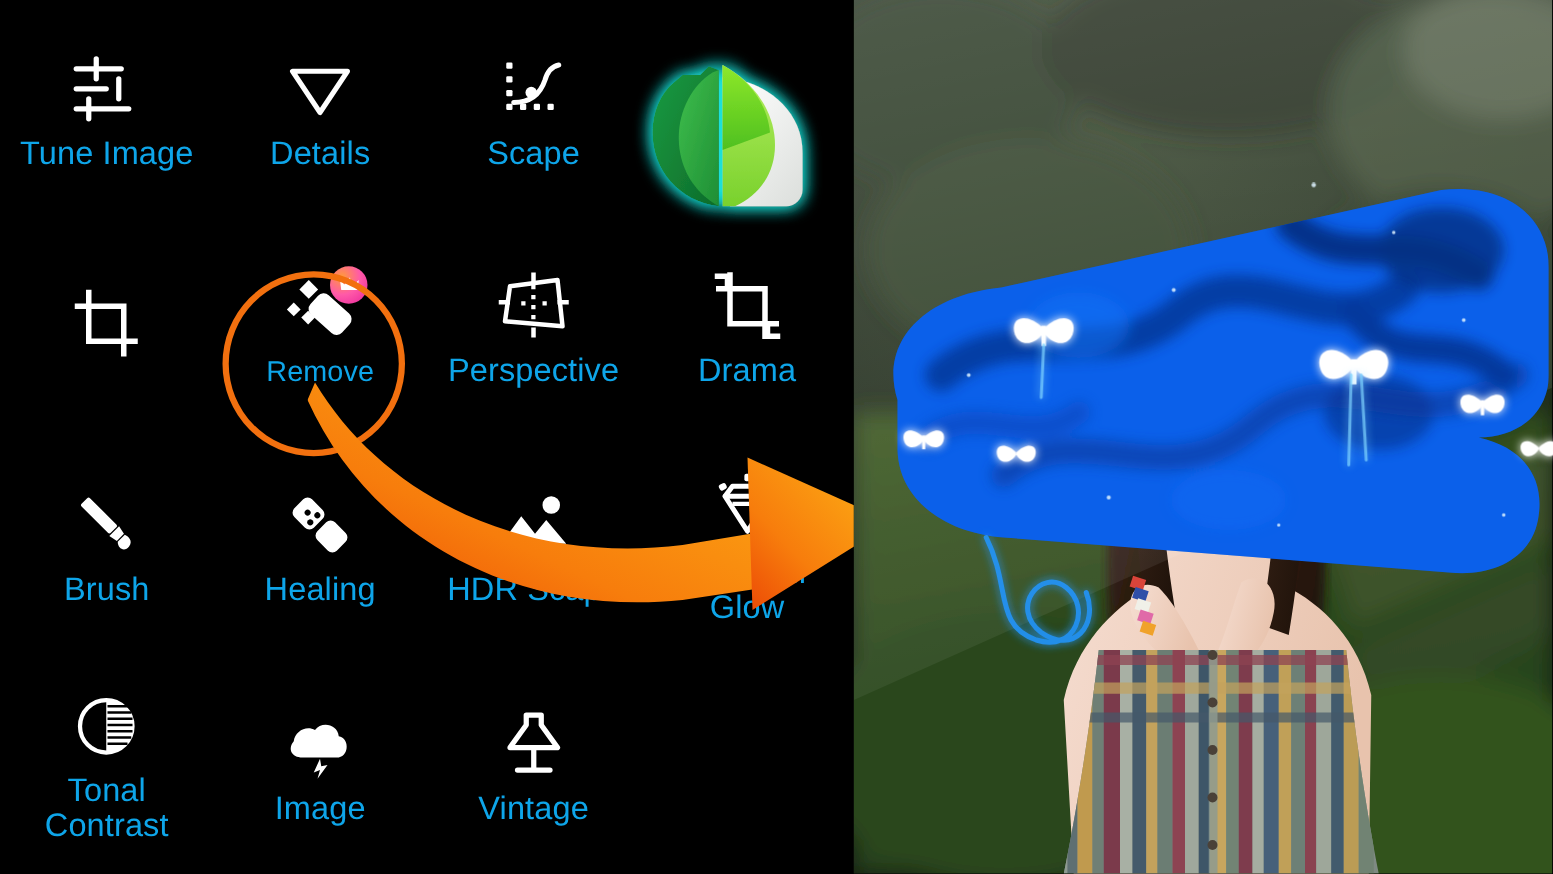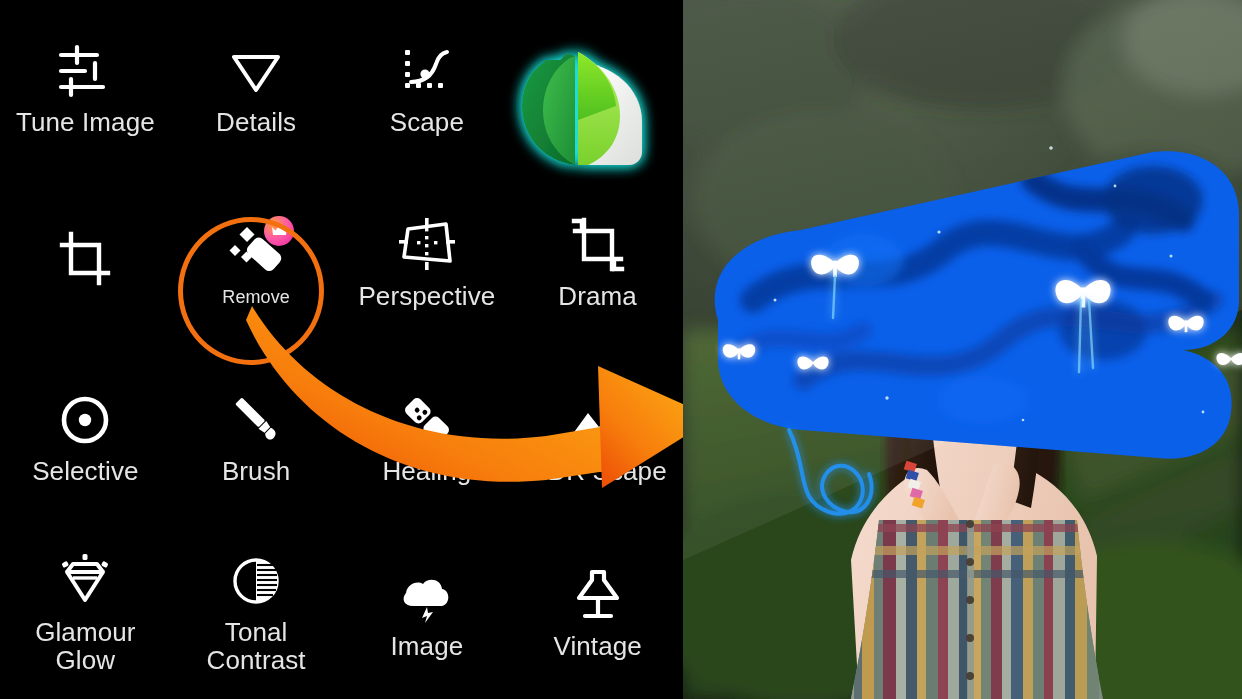--- a/index.html
+++ b/index.html
@@ -28,25 +28,25 @@
     align-items:center; justify-content:center;
     gap:6px;
   }
   .tool-icon{
     width:64px; height:64px;
     display:flex; align-items:center; justify-content:center;
     position:relative;
   }
   .tool-icon svg{ display:block; }
   .tool-label{
-    color:#e5e5e5; font-size:26px; line-height:1.06;
+    color:#0ea5e9; font-size:26px; line-height:1.06;
     text-align:center; letter-spacing:.1px;
     white-space:pre-line; font-weight:400;
   }
-  .tool-cell[data-size="small"] .tool-label{ font-size:18px; }
+  .tool-cell[data-size="small"] .tool-label{ font-size:23px; }
 
   
   .premium-badge{
     position:absolute; right:-6px; top:-2px;
     width:30px; height:30px; border-radius:50%;
     background:radial-gradient(circle at 32% 28%, #ff9a3c 0%, #ff5aa8 48%, #e8249b 100%);
     display:flex; align-items:center; justify-content:center;
   }
 
   
@@ -183,29 +183,20 @@
           <svg width="58" height="58" viewBox="0 0 58 58" fill="none" stroke="#fff" stroke-width="4.4" stroke-linecap="square">
             <path d="M15 4 V43 H52"></path>
             <path d="M6 15 H43 V53"></path>
             <path d="M5 5 H13 V13"></path>
             <path d="M53 53 H45 V45"></path>
           </svg>
         </div>
         <div class="tool-label">Drama</div>
       </div>
 
-      <div class="tool-cell">
-        <div class="tool-icon">
-          <svg width="58" height="58" viewBox="0 0 58 58" fill="none">
-            <circle cx="29" cy="29" r="21" stroke="#fff" stroke-width="4.6"></circle>
-            <circle cx="29" cy="29" r="6.2" fill="#fff"></circle>
-          </svg>
-        </div>
-        <div class="tool-label">Selective</div>
-      </div>
 
       <div class="tool-cell">
         <div class="tool-icon">
           <svg width="58" height="58" viewBox="0 0 58 58" fill="#fff">
             <g transform="rotate(-45 29 29)">
               <rect x="25.5" y="3" width="9.5" height="33" rx="1.6"></rect>
               <path d="M24.5 37 H35.5 L34 44 H26 Z"></path>
               <path d="M26 45 C22 49, 24 55, 30 54 C35.5 53.2, 35 47.6, 34 45 Z"></path>
             </g>
           </svg>

